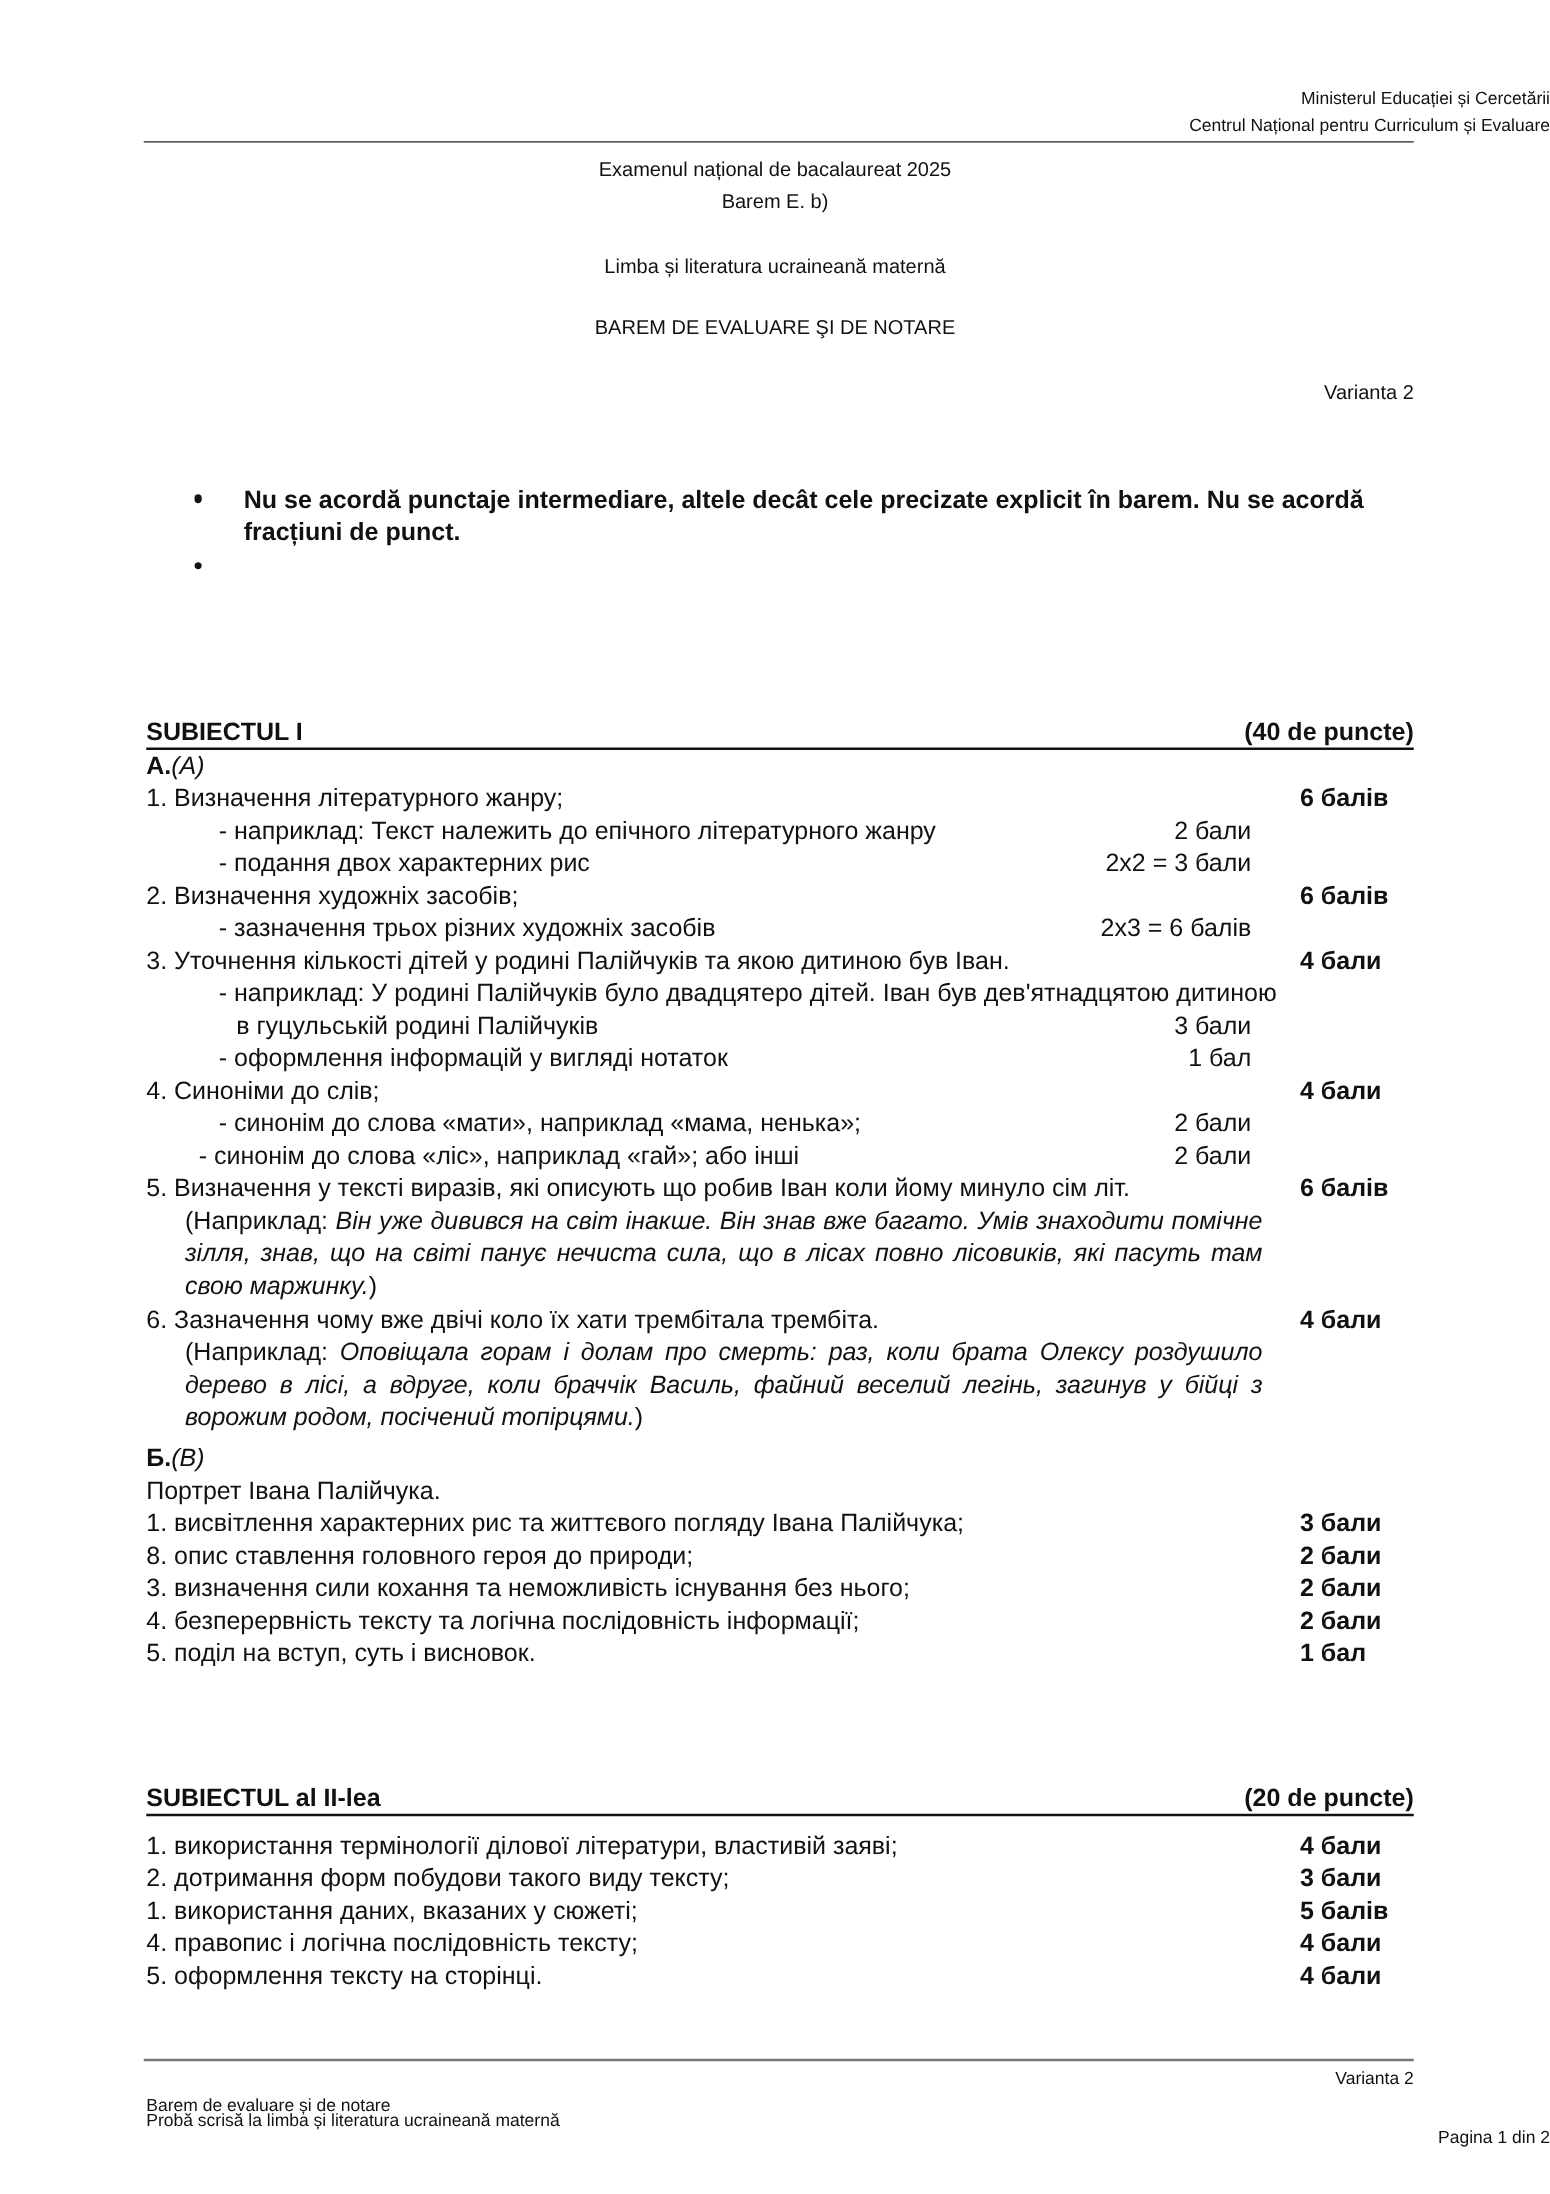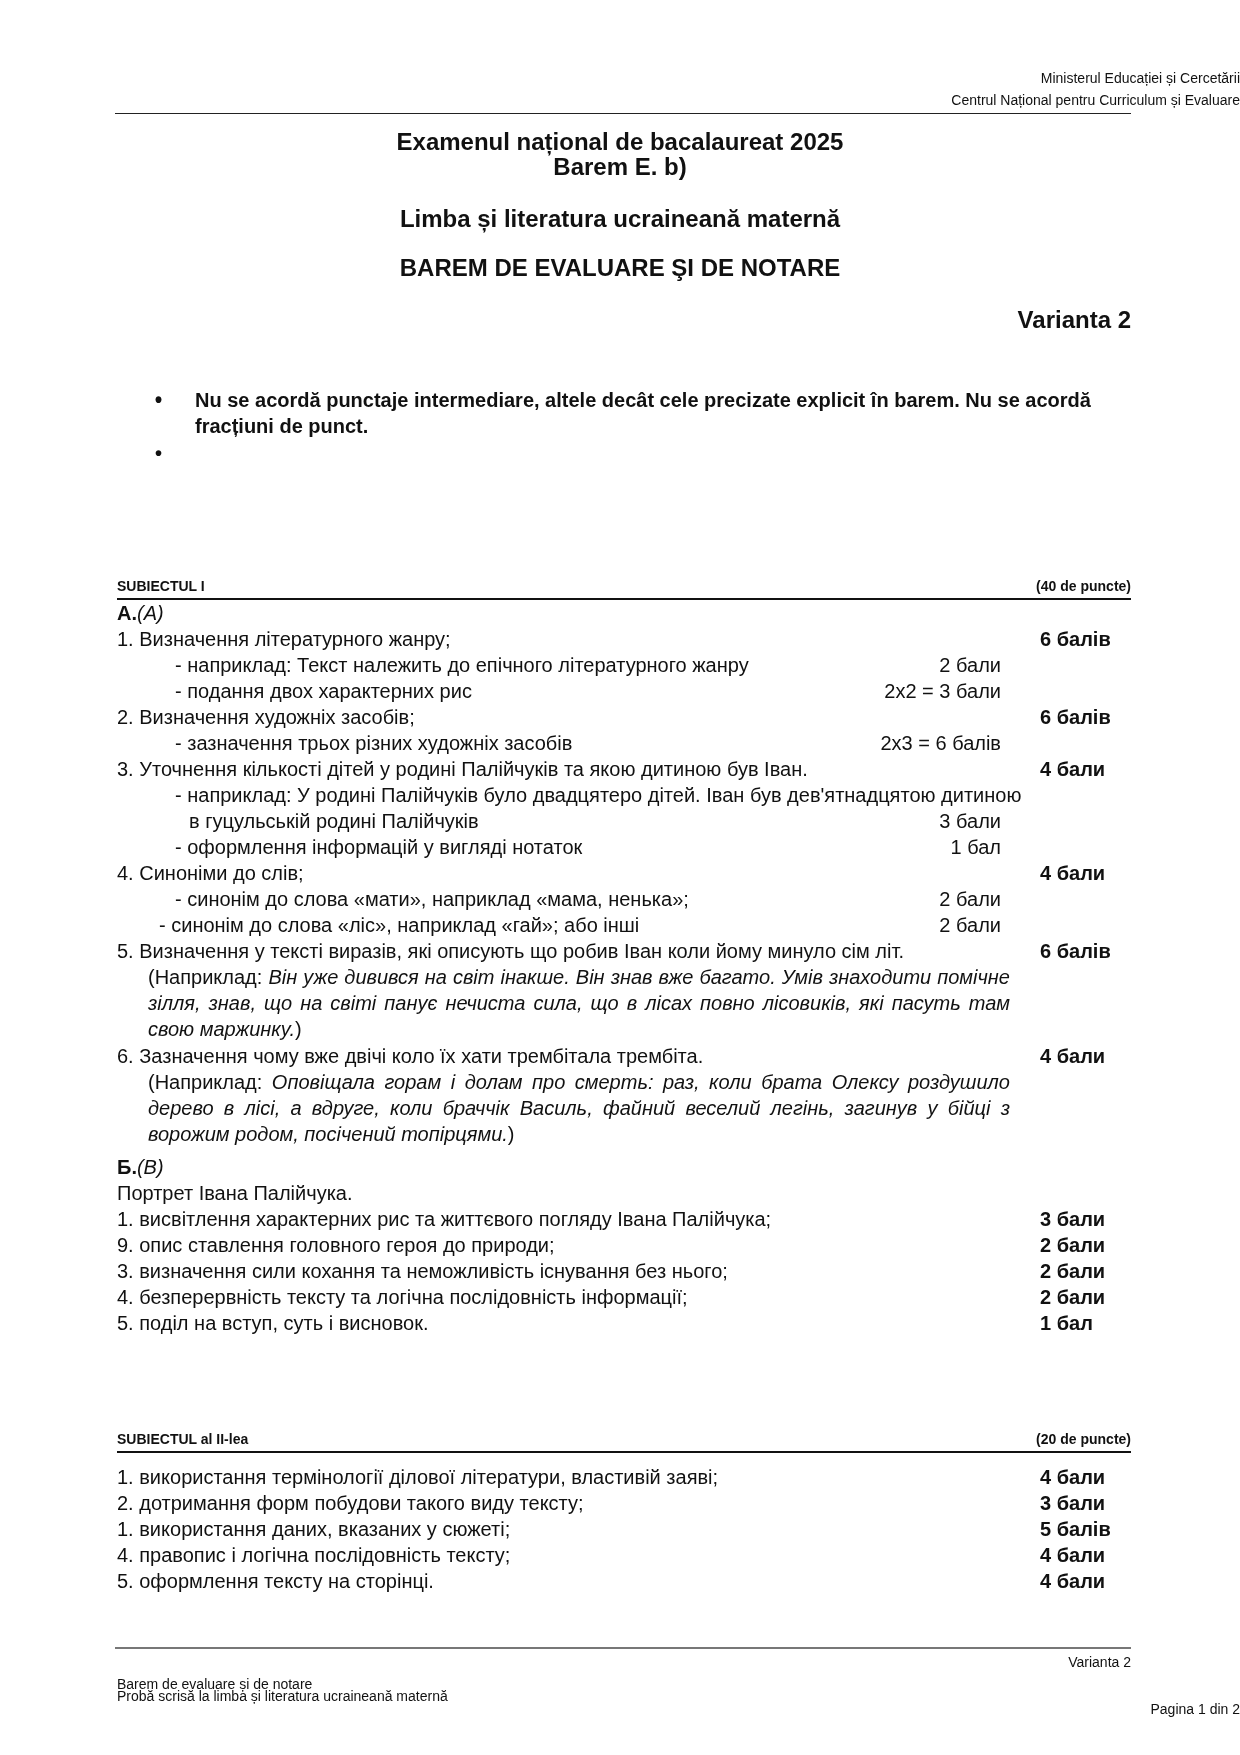--- a/index.html
+++ b/index.html
@@ -3,31 +3,31 @@
 <meta charset="utf-8">
 <style>
   html, body { margin: 0; padding: 0; background: #ffffff; }
   body { width: 1240px; height: 1755px; position: relative; overflow: hidden;
          font-family: "Liberation Sans", sans-serif; color: #111; }
   .abs { position: absolute; }
   .center { left: 0; width: 1240px; text-align: center; }
   .hdr-line { left: 115px; width: 1016px; border-top: 1.5px solid #222; }
   .ftr-line { left: 115px; width: 1016px; border-top: 2px solid #777; }
   .small { font-size: 14px; text-align: right; }
-  .title { font-size: 24px; font-weight: bold; }
+  .title { font-size: 16px; font-weight: normal; }
   .bullets { left: 155px; width: 976px; font-size: 20px; font-weight: bold; line-height: 26px; }
   .bullet-row { position: relative; padding-left: 40px; margin-bottom: 1px; }
   .bullet-row .dot { position: absolute; left: 0; top: 0; }
   .row { position: absolute; left: 117px; width: 1014px; font-size: 20px; line-height: 26px; white-space: nowrap; }
   .row .txt { position: absolute; left: 0; }
   .row .sub { position: absolute; right: 130px; text-align: right; }
   .row .pts { position: absolute; left: 923px; font-weight: bold; }
   .para { position: absolute; left: 148px; width: 862px; font-size: 20px; line-height: 26px; text-align: justify; }
   .para i { font-style: italic; }
-  .sect { position: absolute; left: 117px; width: 1014px; font-size: 14px; font-weight: bold;
+  .sect { position: absolute; left: 117px; width: 1014px; font-size: 20px; font-weight: bold;
           border-bottom: 2px solid #111; line-height: 24px; }
   .sect .r { position: absolute; right: 0; top: 0; }
   .lbl-i { font-weight: normal; font-style: italic; }
 </style>
 </head>
 <body>
 
 <div class="abs center small" style="top:70px;">Ministerul Educației și Cercetării</div>
 <div class="abs center small" style="top:92px;">Centrul Național pentru Curriculum și Evaluare</div>
 <div class="abs hdr-line" style="top:113px;"></div>
@@ -125,21 +125,21 @@
   <span class="txt"><b>Б.</b><span class="lbl-i">(B)</span></span>
 </div>
 <div class="row" style="top:1180px;">
   <span class="txt">Портрет Івана Палійчука.</span>
 </div>
 <div class="row" style="top:1206px;">
   <span class="txt">1. висвітлення характерних рис та життєвого погляду Івана Палійчука;</span>
   <span class="pts">3 бали</span>
 </div>
 <div class="row" style="top:1232px;">
-  <span class="txt">9. опис ставлення головного героя до природи;</span>
+  <span class="txt">8. опис ставлення головного героя до природи;</span>
   <span class="pts">2 бали</span>
 </div>
 <div class="row" style="top:1258px;">
   <span class="txt">3. визначення сили кохання та неможливість існування без нього;</span>
   <span class="pts">2 бали</span>
 </div>
 <div class="row" style="top:1284px;">
   <span class="txt">4. безперервність тексту та логічна послідовність інформації;</span>
   <span class="pts">2 бали</span>
 </div>

